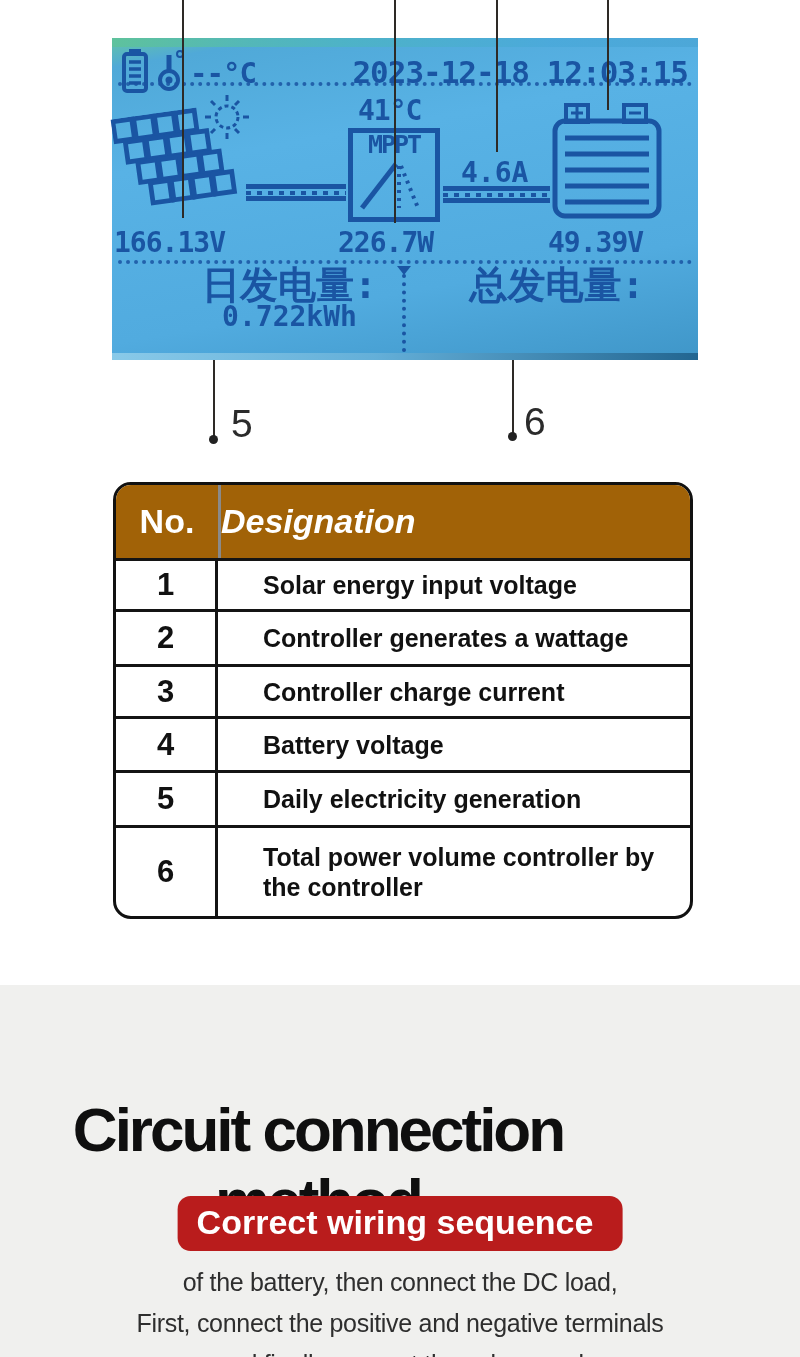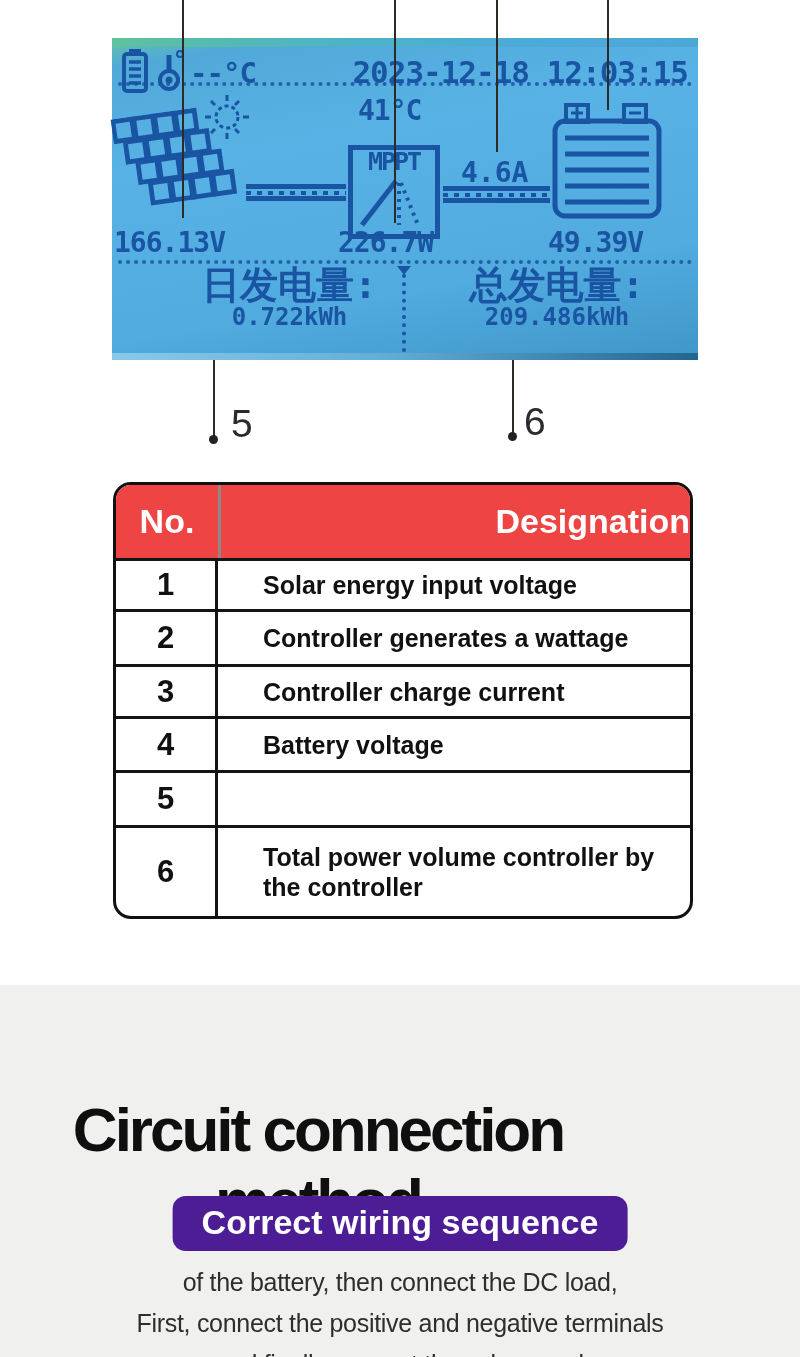--- a/index.html
+++ b/index.html
@@ -27,21 +27,21 @@
   .lcd-top { position:absolute; left:8px; top:10px; display:flex; align-items:center; gap:2px; }
   .lcd-temp-na { font-size:29px; letter-spacing:-1px; }
   .lcd-date { position:absolute; right:10px; top:16px; font-size:31px; letter-spacing:-1px; }
 
   .hsep { position:absolute; left:6px; right:6px; height:0; border-top:4px dotted #1a55a3; opacity:.85; }
   .sep1 { top:44px; } .sep2 { top:222px; }
 
   .sun-icon { position:absolute; left:92px; top:56px; }
   .panel-icon { position:absolute; left:6px; top:72px; transform: rotate(-8deg); }
   .mppt-box { position:absolute; left:236px; top:90px; width:92px; height:94px;
-    border:5px solid #1a55a3; box-sizing:border-box; text-align:center;margin-top:17px; }
+    border:5px solid #1a55a3; box-sizing:border-box; text-align:center; }
   .mppt-label { font-family:"DejaVu Sans Mono", monospace; font-weight:bold; font-size:25px;
     letter-spacing:-2px; line-height:22px; margin-top:1px; }
   .mppt-temp { position:absolute; left:246px; top:56px; font-size:28px; letter-spacing:-1px; }
   .current-val { position:absolute; left:349px; top:118px; font-size:28px; }
   .batt-icon { position:absolute; left:440px; top:64px; }
 
   .wire { position:absolute; height:17px; box-sizing:border-box;
     border-top:5px solid #1a55a3; border-bottom:5px solid #1a55a3;
     background-image: repeating-linear-gradient(90deg, #1a55a3 0 5px, rgba(0,0,0,0) 5px 11px);
     background-size: 100% 4px; background-position: center 2px; background-repeat: no-repeat; }
@@ -50,21 +50,21 @@
 
   .lcd-val { position:absolute; font-size:28px; letter-spacing:-1px; }
   .pv-v  { left:2px;   top:188px; }
   .pv-w  { left:226px; top:188px; }
   .bat-v { left:436px; top:188px; }
 
   .gen-block { position:absolute; top:230px; text-align:center; }
   .gen-daily { left:55px;  width:245px; }
   .gen-total { left:315px; width:260px; }
   .gen-label { font-size:38px; line-height:34px; letter-spacing:0px; }
-  .gen-value { font-size:24px; line-height:30px; }
+  .gen-value { font-size:28px; line-height:30px; }
 
   .vdiv { position:absolute; left:290px; top:236px; height:78px; width:0;
     border-left:4px dotted #1a55a3; }
   .vdiv-tri { position:absolute; left:285px; top:228px; width:0; height:0;
     border-left:7px solid transparent; border-right:7px solid transparent;
     border-top:9px solid #1a55a3; }
 
   
   .cl { position:absolute; width:2px; background:#2e2a26; z-index:5; }
   .cl1 { left:182px; top:0; height:218px; }
@@ -75,43 +75,43 @@
   .cl6 { left:512px; top:360px; height:77px; }
   .cl-dot { position:absolute; width:9px; height:9px; border-radius:50%; background:#222; z-index:5; }
   .dot5 { left:209px; top:435px; } .dot6 { left:508px; top:432px; }
   .cl-num { position:absolute; font-size:39px; color:#2b2b2b; z-index:5; font-family:"Liberation Sans", sans-serif; }
   .num5 { left:231px; top:402px; } .num6 { left:524px; top:400px; }
 
   
   .info-table { position:absolute; left:113px; top:482px; width:580px;
     border:3px solid #111; border-radius:18px; overflow:hidden; background:#fff;
     box-sizing:border-box; z-index:4; }
-  .t-header { display:flex; background:#ef4444; color:#fff; height:73px; align-items:center; }
+  .t-header { display:flex; background:#a16207; color:#fff; height:73px; align-items:center; }
   .th-no { width:102px; text-align:center; font-size:34px; font-weight:bold;
     border-right:3px solid #8a8a8a; align-self:stretch; display:flex; align-items:center; justify-content:center; }
-  .th-des { flex:1; text-align:right; font-size:34px; font-weight:bold; }
+  .th-des { flex:1; text-align:left; font-size:34px; font-weight:bold;font-style:italic; }
   .t-row { display:flex; border-top:3px solid #141414; align-items:stretch; }
   .t-row:nth-of-type(2) { height:48px; }
   .t-row:nth-of-type(3) { height:52px; }
   .t-row:nth-of-type(4) { height:49px; }
   .t-row:nth-of-type(5) { height:51px; }
   .t-row:nth-of-type(6) { height:52px; }
   .t-row:nth-of-type(7) { height:88px; }
   .td-no { width:102px; border-right:3px solid #141414; display:flex; align-items:center;
     justify-content:center; font-size:31px; font-weight:bold; color:#111; box-sizing:border-box; }
   .td-des { flex:1; display:flex; align-items:center; padding-left:45px; padding-right:12px;
     font-size:25px; font-weight:bold; color:#111; line-height:30px; }
 
   
   .gray-bg { position:absolute; left:0; top:985px; width:800px; height:372px; background:#f0f0ee; }
   .section-title { position:absolute; left:0; top:1094px; width:636px; text-align:center;
     font-size:62px; font-weight:bold; letter-spacing:-3px; color:#0f0f0f; z-index:2; }
   .badge { position:absolute; top:1196px; left:50%; transform:translateX(-50%);
-    background:#4c1d95; color:#ffffff; font-size:34px; font-weight:bold;
-    padding:7px 29px 9px 29px; border-radius:13px; white-space:nowrap; z-index:2; }
+    background:#b91c1c; color:#ffffff; font-size:34px; font-weight:bold;
+    padding:7px 29px 9px 19px; border-radius:13px; white-space:nowrap; z-index:2; }
   .wiring { position:absolute; left:0; top:1262px; width:800px; text-align:center;
     font-size:25px; line-height:41px; color:#2e2e2e; letter-spacing:-0.3px; z-index:2; }
 </style>
 </head>
 <body>
 
 <div class="lcd">
 
   <div class="lcd-top">
     <span>
@@ -218,21 +218,20 @@
   <div class="hsep sep2"></div>
 
   <div class="gen-block gen-daily">
     <div class="gen-label">日发电量:</div>
     <div class="gen-value">0.722kWh</div>
   </div>
   <div class="vdiv-tri"></div>
   <div class="vdiv"></div>
   <div class="gen-block gen-total">
     <div class="gen-label">总发电量:</div>
-    <div class="gen-value">209.486kWh</div>
   </div>
 </div>
 
 <div class="cl cl1"></div>
 <div class="cl cl2"></div>
 <div class="cl cl3"></div>
 <div class="cl cl4"></div>
 <div class="cl cl5"></div>
 <div class="cl cl6"></div>
 <div class="cl-dot dot5"></div>
@@ -256,20 +255,21 @@
   <div class="t-row">
     <div class="td-no">3</div>
     <div class="td-des">Controller charge current</div>
   </div>
   <div class="t-row">
     <div class="td-no">4</div>
     <div class="td-des">Battery voltage</div>
   </div>
   <div class="t-row">
     <div class="td-no">5</div>
+    <div class="td-des">Daily electricity generation</div>
   </div>
   <div class="t-row">
     <div class="td-no">6</div>
     <div class="td-des">Total power volume controller by the controller</div>
   </div>
 </div>
 
 <div class="gray-bg"></div>
 <div class="section-title">Circuit connection method</div>
 <div class="badge">Correct wiring sequence</div>

